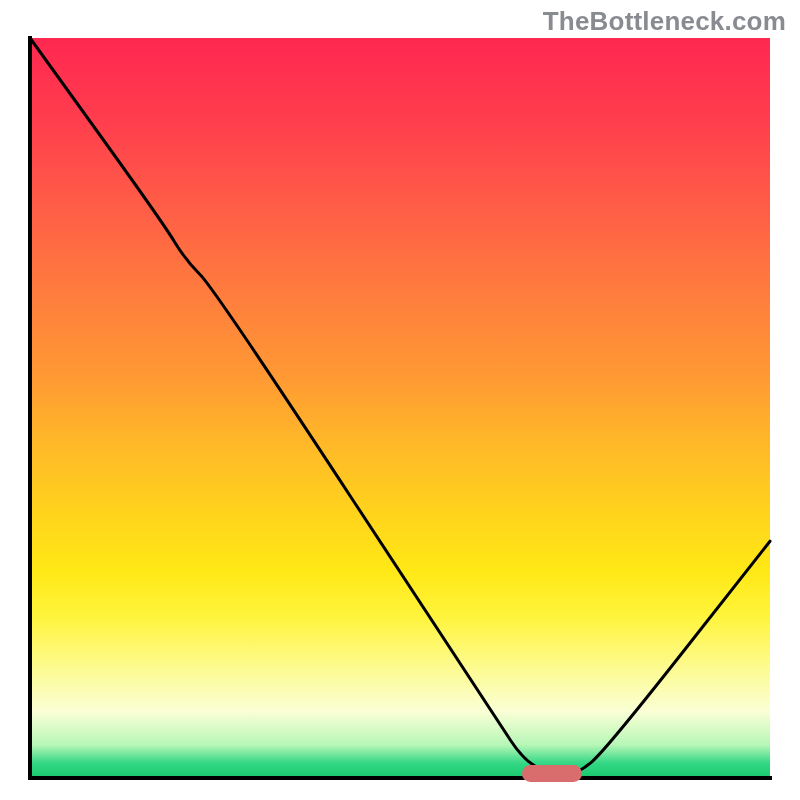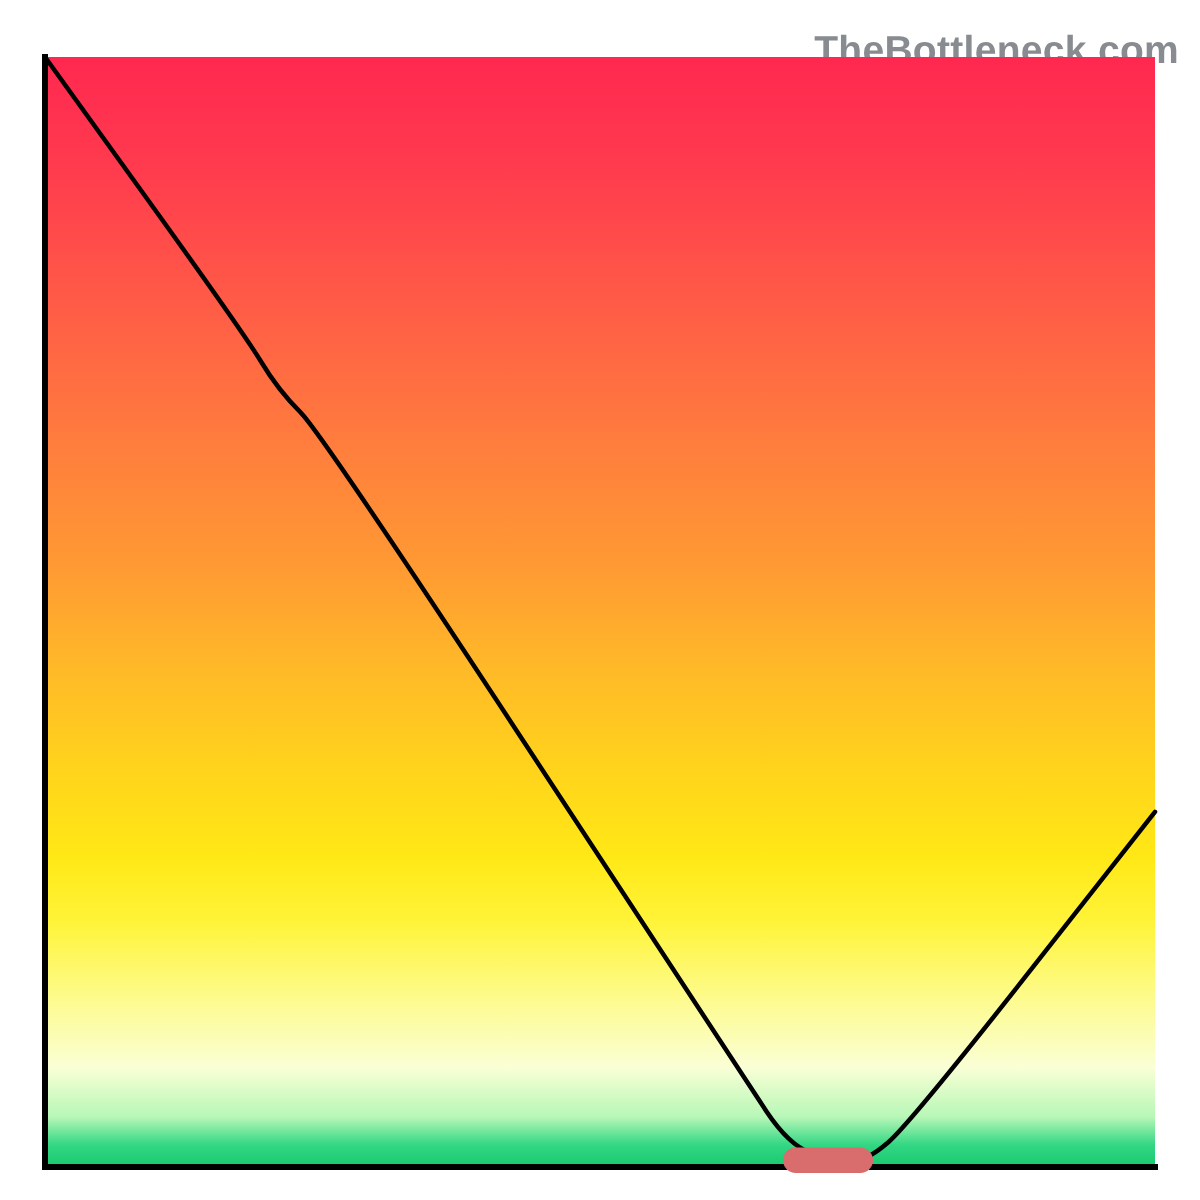--- a/index.html
+++ b/index.html
@@ -1,21 +1,21 @@
 <!DOCTYPE html>
 <html><head>
 <meta charset="utf-8">
 <style>
   * { margin: 0; padding: 0; box-sizing: border-box; }
   html, body { width: 800px; height: 800px; overflow: hidden; background: #fff; }
   .wrap { position: relative; width: 800px; height: 800px; }
 
   .watermark {
     position: absolute;
-    top: 18px;
+    top: 6px;
     right: 14px;
     font-family: Arial, Helvetica, sans-serif;
     font-weight: 700;
     font-size: 26px;
     color: #888c90;
     letter-spacing: 0.2px;
   }
 
   .plot {
     position: absolute;

